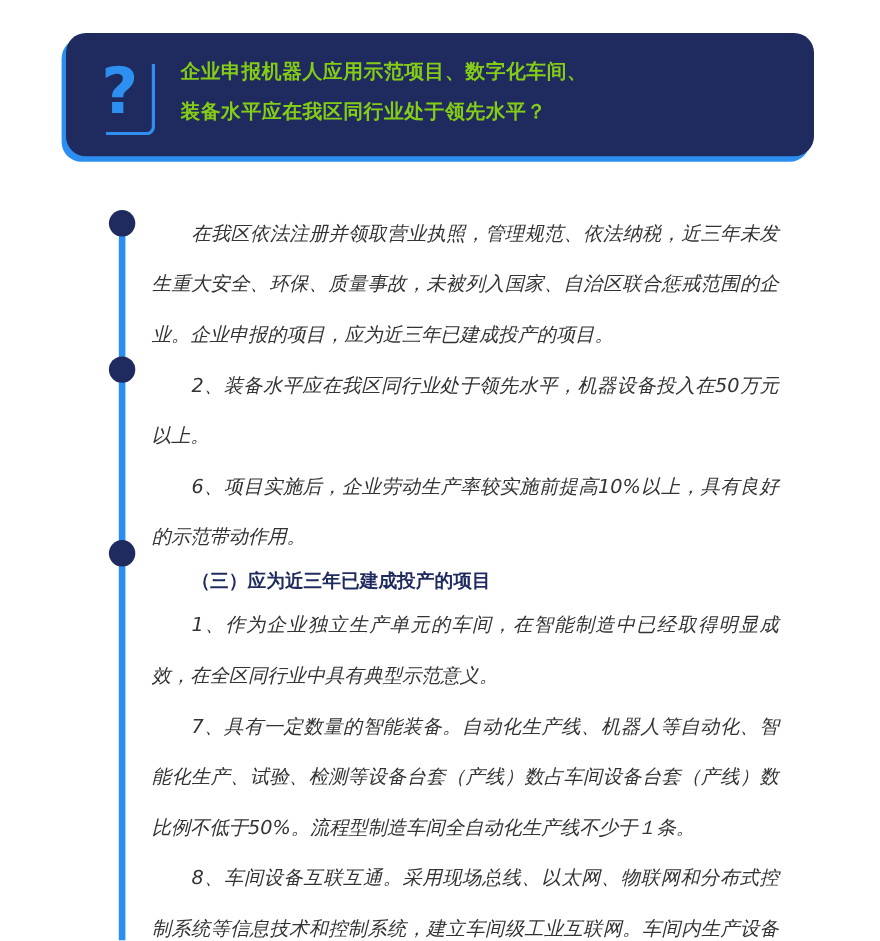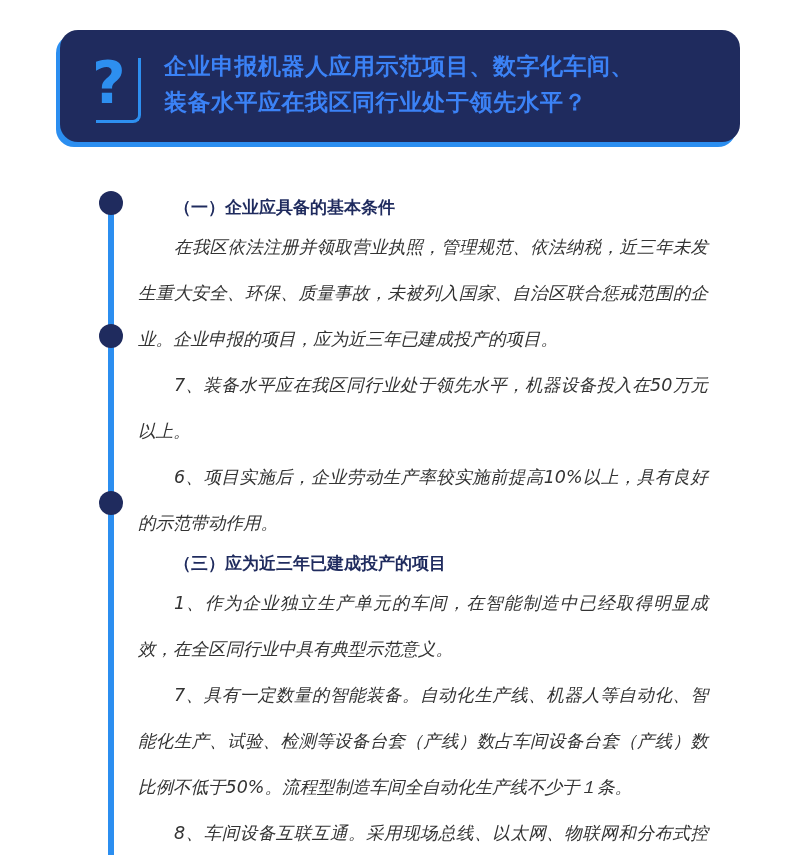--- a/index.html
+++ b/index.html
@@ -25,21 +25,21 @@
       font-size: 58px; font-weight: bold; color: #2d8ff0;
       line-height: 70px; font-family: "DejaVu Sans", sans-serif;
     }
     .q-bracket {
       position: absolute; left: 6px; top: 6px; width: 42px; height: 62px;
       border-right: 3px solid #2d8ff0; border-bottom: 3px solid #2d8ff0;
       border-bottom-right-radius: 8px;
     }
     .header-title {
       position: absolute; left: 104px; top: 18px;
-      color: #3b82f6; font-weight: bold; font-size: 23px;
+      color: #84cc16; font-weight: bold; font-size: 18px;
       line-height: 36px; letter-spacing: 0.5px;
     }
     .timeline-line {
       position: absolute; left: 108px; top: 200px;
       width: 6px; height: 655px; background: #2b8ef0;
     }
     .dot {
       position: absolute; left: 99px; width: 24px; height: 24px;
       border-radius: 50%; background: #1f2b5e;
     }
@@ -71,25 +71,24 @@
   </div>
 </div>
 
 <div class="timeline-line"></div>
 <div class="dot" style="top:191px"></div>
 <div class="dot" style="top:324px"></div>
 <div class="dot" style="top:491px"></div>
 
 <div class="content">
   <div>
-    <div class="section-title">（一）企业应具备的基本条件</div>
     <p class="para">在我区依法注册并领取营业执照，管理规范、依法纳税，近三年未发生重大安全、环保、质量事故，未被列入国家、自治区联合惩戒范围的企业。企业申报的项目，应为近三年已建成投产的项目。</p>
   </div>
   <div>
-    <p class="para">7、装备水平应在我区同行业处于领先水平，机器设备投入在50万元以上。</p>
+    <p class="para">2、装备水平应在我区同行业处于领先水平，机器设备投入在50万元以上。</p>
     <p class="para">6、项目实施后，企业劳动生产率较实施前提高10%以上，具有良好的示范带动作用。</p>
   </div>
   <div>
     <div class="section-title">（三）应为近三年已建成投产的项目</div>
     <p class="para">1、作为企业独立生产单元的车间，在智能制造中已经取得明显成效，在全区同行业中具有典型示范意义。</p>
     <p class="para">7、具有一定数量的智能装备。自动化生产线、机器人等自动化、智能化生产、试验、检测等设备台套（产线）数占车间设备台套（产线）数比例不低于50%。流程型制造车间全自动化生产线不少于１条。</p>
     <p class="para">8、车间设备互联互通。采用现场总线、以太网、物联网和分布式控制系统等信息技术和控制系统，建立车间级工业互联网。车间内生产设备联网数占智能化、自动化设备总量的比例不低于50%。</p>
   </div>
 </div>
 

